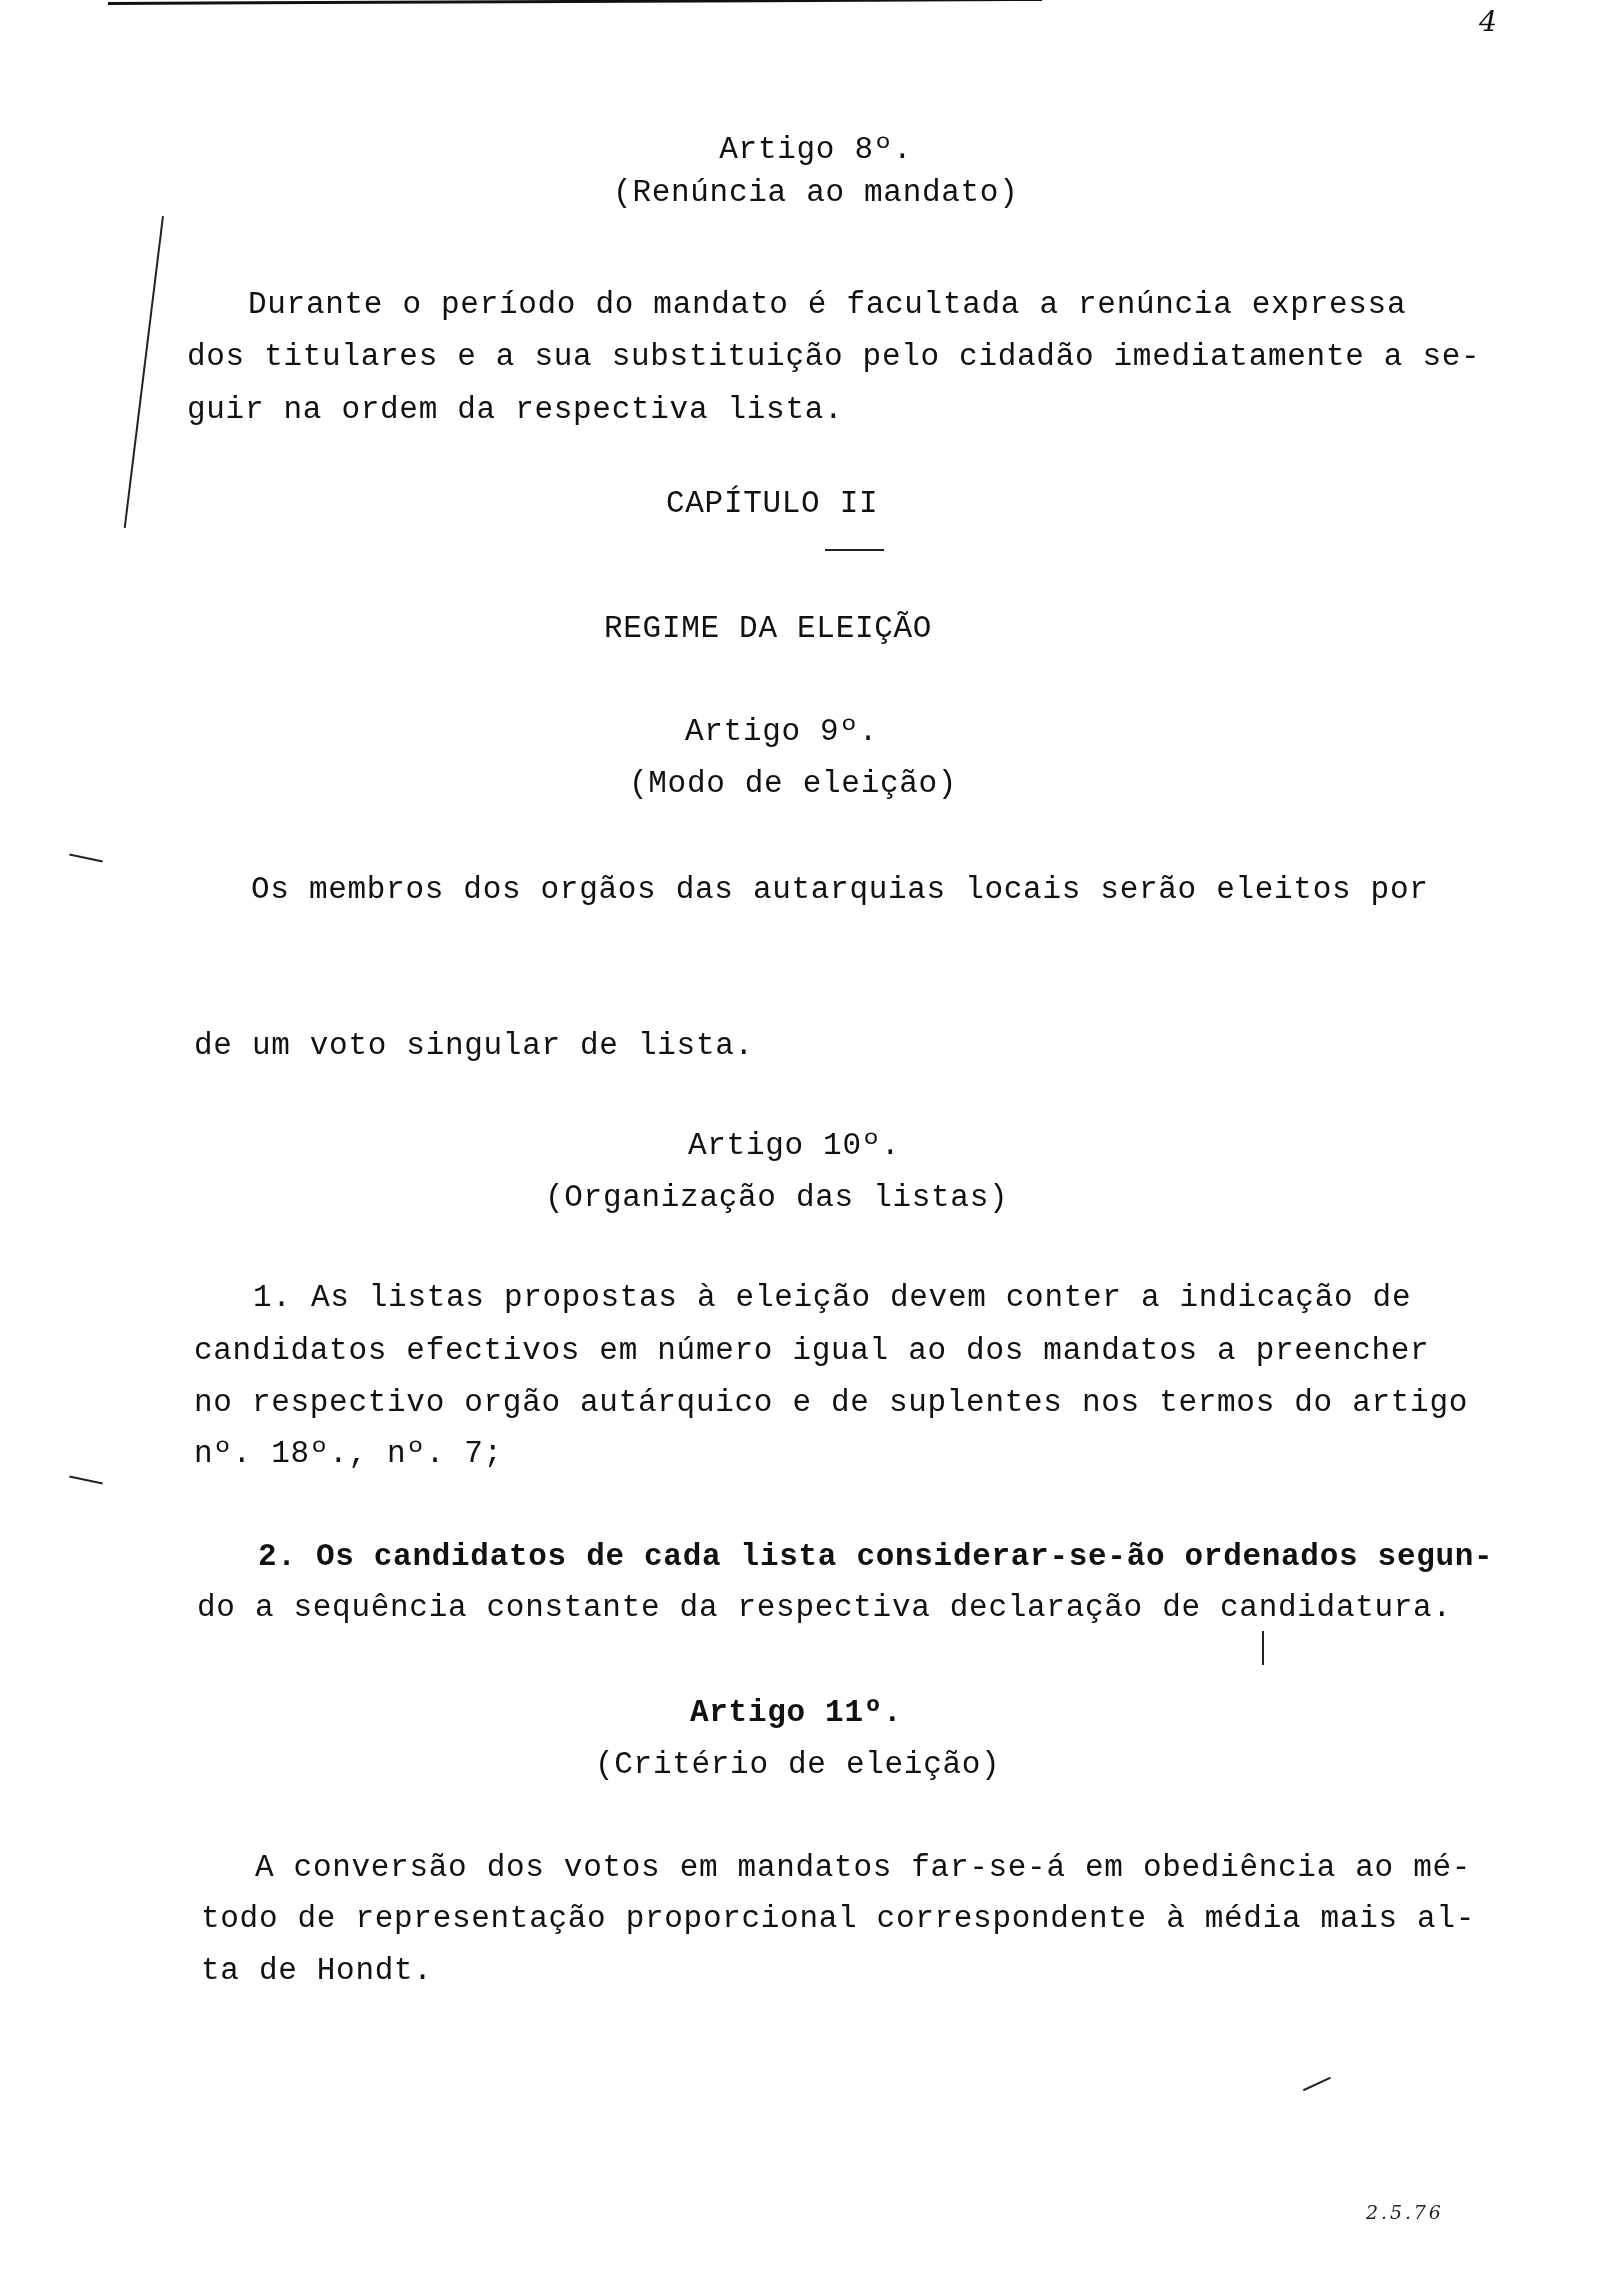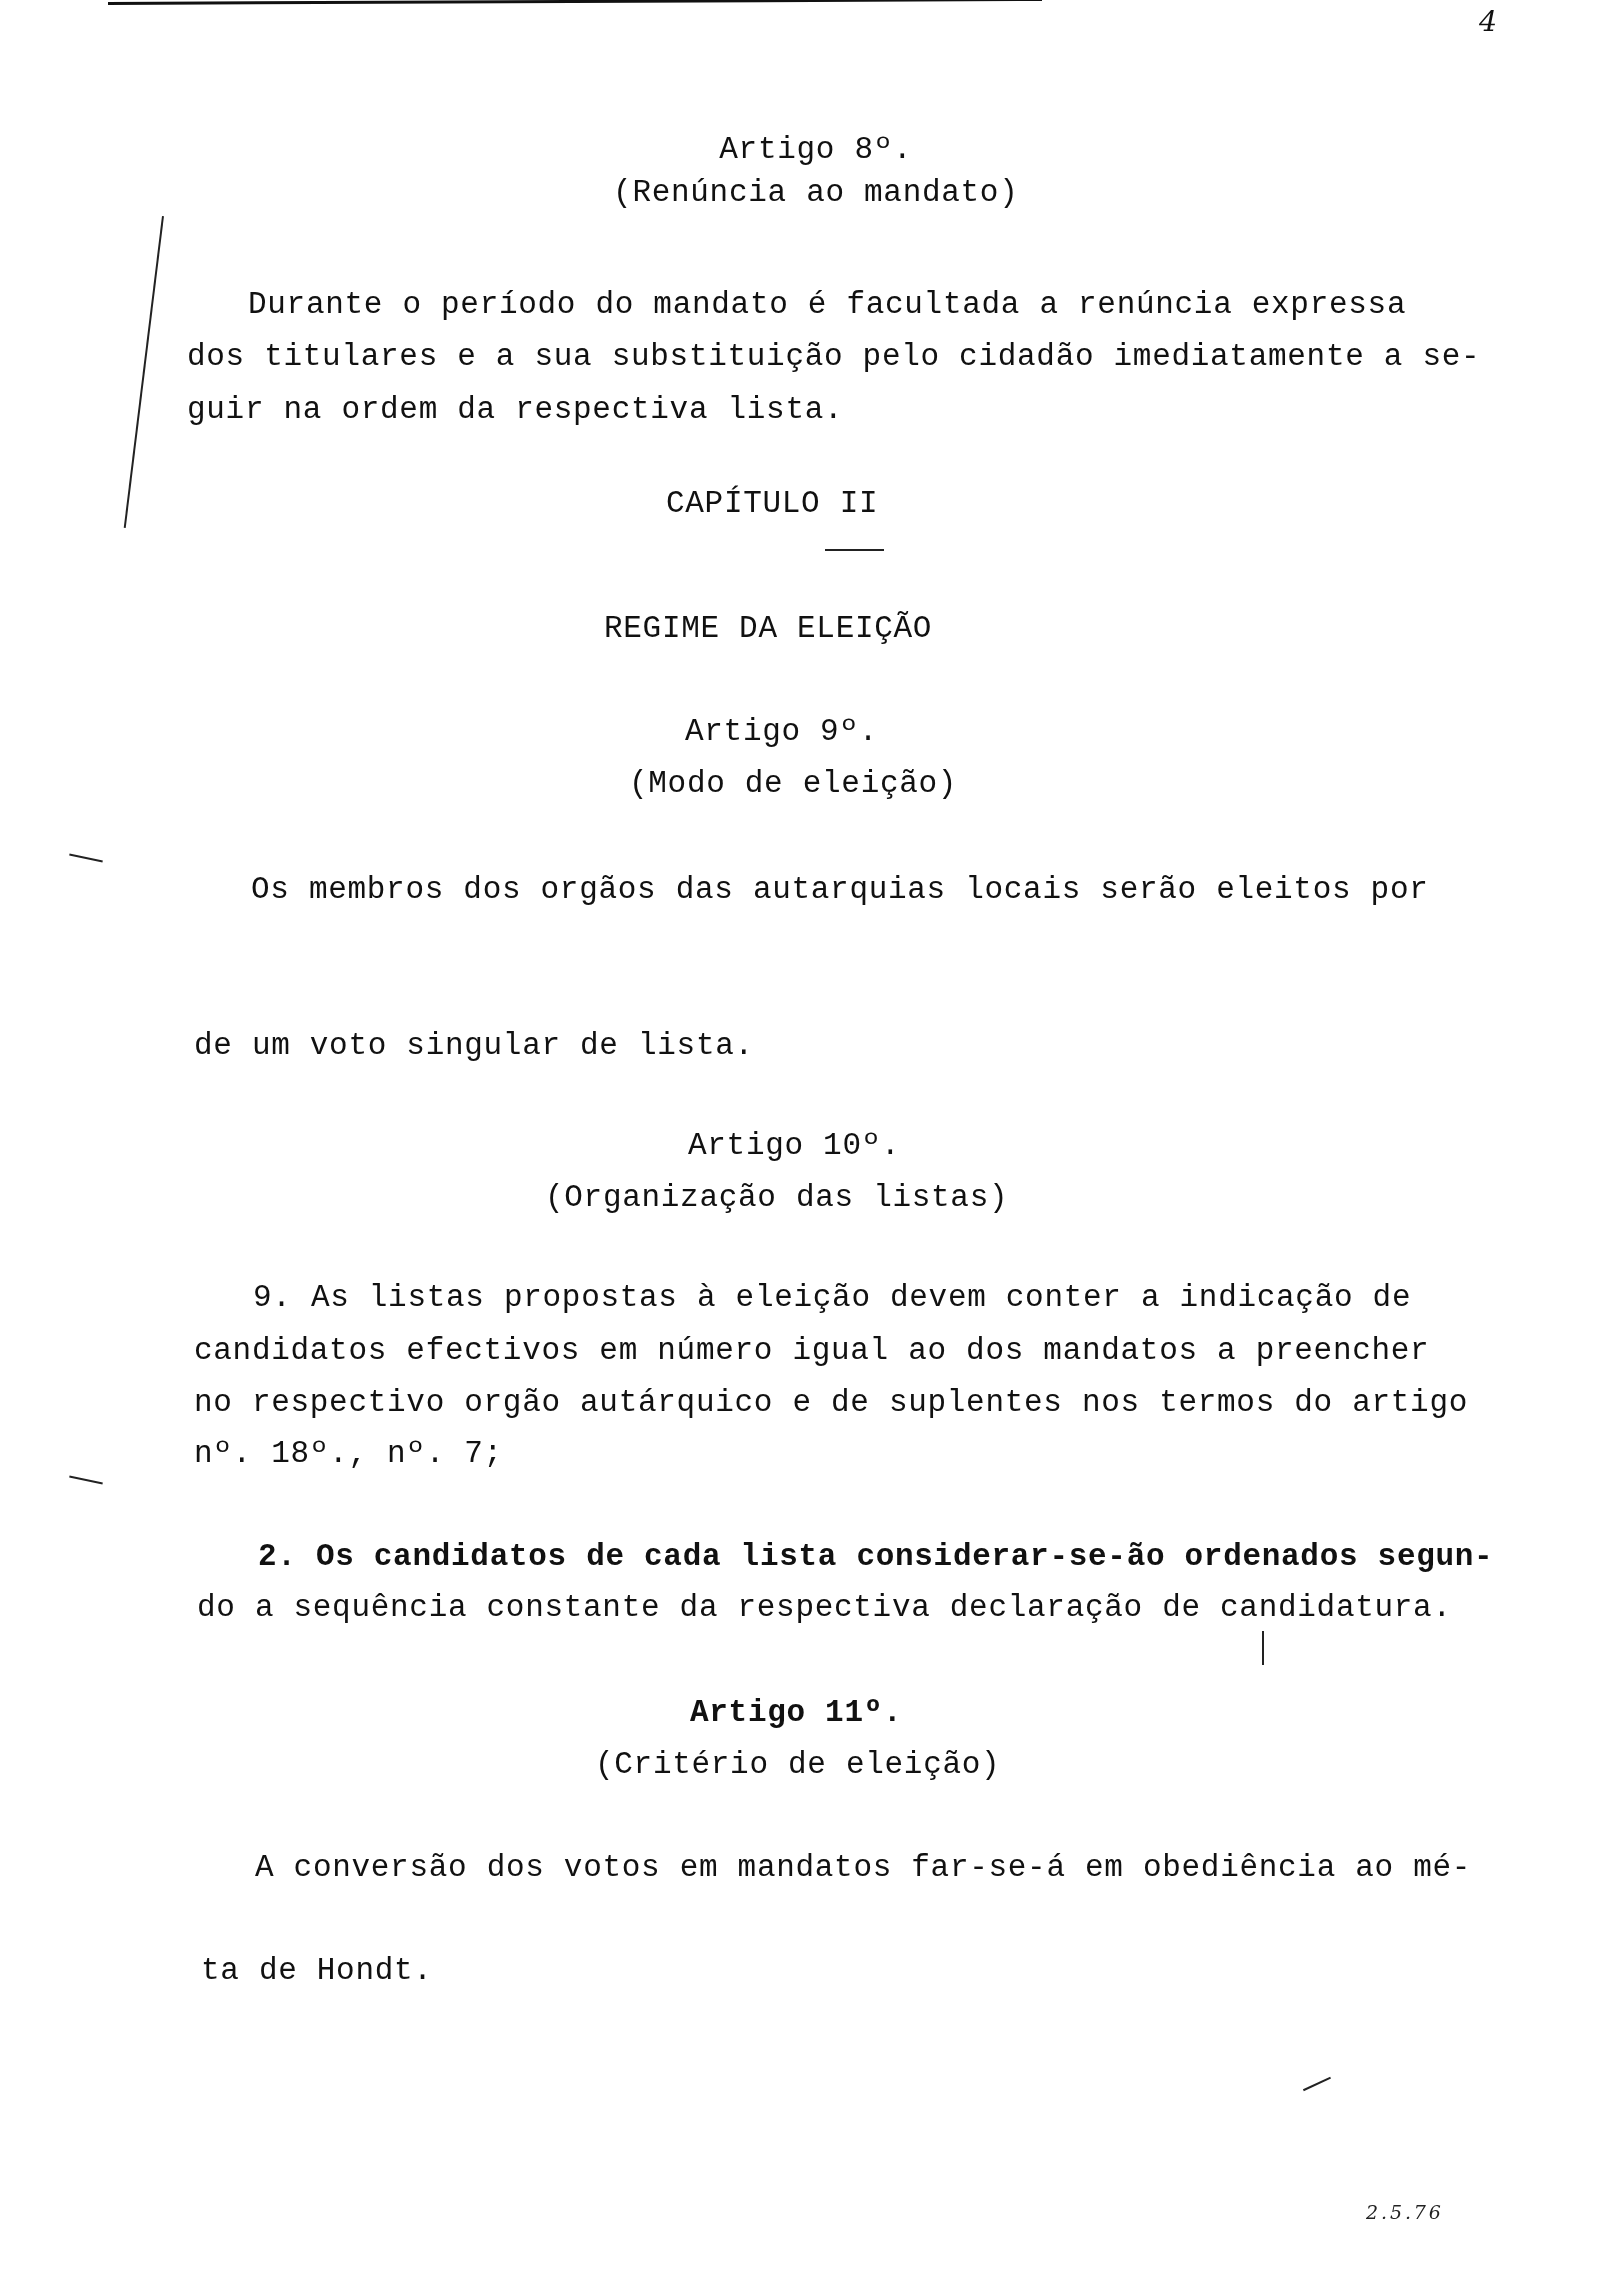--- a/index.html
+++ b/index.html
@@ -60,33 +60,34 @@
 
   <div class="heading" style="left:685px; top:712px;">Artigo 9º.</div>
   <div class="heading" style="left:629px; top:764px;">(Modo de eleição)</div>
 
   <div class="line" style="left:251px; top:870px;">Os membros dos orgãos das autarquias locais serão eleitos por</div>
   <div class="line" style="left:194px; top:1026px;">de um voto singular de lista.</div>
 
   <div class="heading" style="left:688px; top:1126px;">Artigo 10º.</div>
   <div class="heading" style="left:545px; top:1178px;">(Organização das listas)</div>
 
-  <div class="line" style="left:253px; top:1278px;">9. As listas propostas à eleição devem conter a indicação de</div>
+  <div class="line" style="left:253px; top:1278px;">1. As listas propostas à eleição devem conter a indicação de</div>
   <div class="line" style="left:194px; top:1331px;">candidatos efectivos em número igual ao dos mandatos a preencher</div>
   <div class="line" style="left:194px; top:1383px;">no respectivo orgão autárquico e de suplentes nos termos do artigo</div>
   <div class="line" style="left:194px; top:1434px;">nº. 18º., nº. 7;</div>
 
   <div class="line bold" style="left:258px; top:1537px;">2. Os candidatos de cada lista considerar-se-ão ordenados segun-</div>
   <div class="line" style="left:197px; top:1588px;">do a sequência constante da respectiva declaração de candidatura.</div>
   <div class="stroke" style="left:1262px; top:1631px; width:2px; height:34px;"></div>
 
   <div class="heading bold" style="left:690px; top:1693px;">Artigo 11º.</div>
   <div class="heading" style="left:595px; top:1745px;">(Critério de eleição)</div>
 
   <div class="line" style="left:255px; top:1848px;">A conversão dos votos em mandatos far-se-á em obediência ao mé-</div>
+  <div class="line" style="left:201px; top:1899px;">todo de representação proporcional correspondente à média mais al-</div>
   <div class="line" style="left:201px; top:1951px;">ta de Hondt.</div>
 
   <div class="stroke" style="left:1302px; top:2083px; width:29.5px; height:2px; transform:rotate(-25deg);"></div>
   <div class="stroke" style="left:69px; top:857px; width:34px; height:2px; transform:rotate(12deg);"></div>
   <div class="stroke" style="left:69px; top:1479px; width:34px; height:2px; transform:rotate(12deg);"></div>
 
   <div class="date">2.5.76</div>
 
 </div>
 

